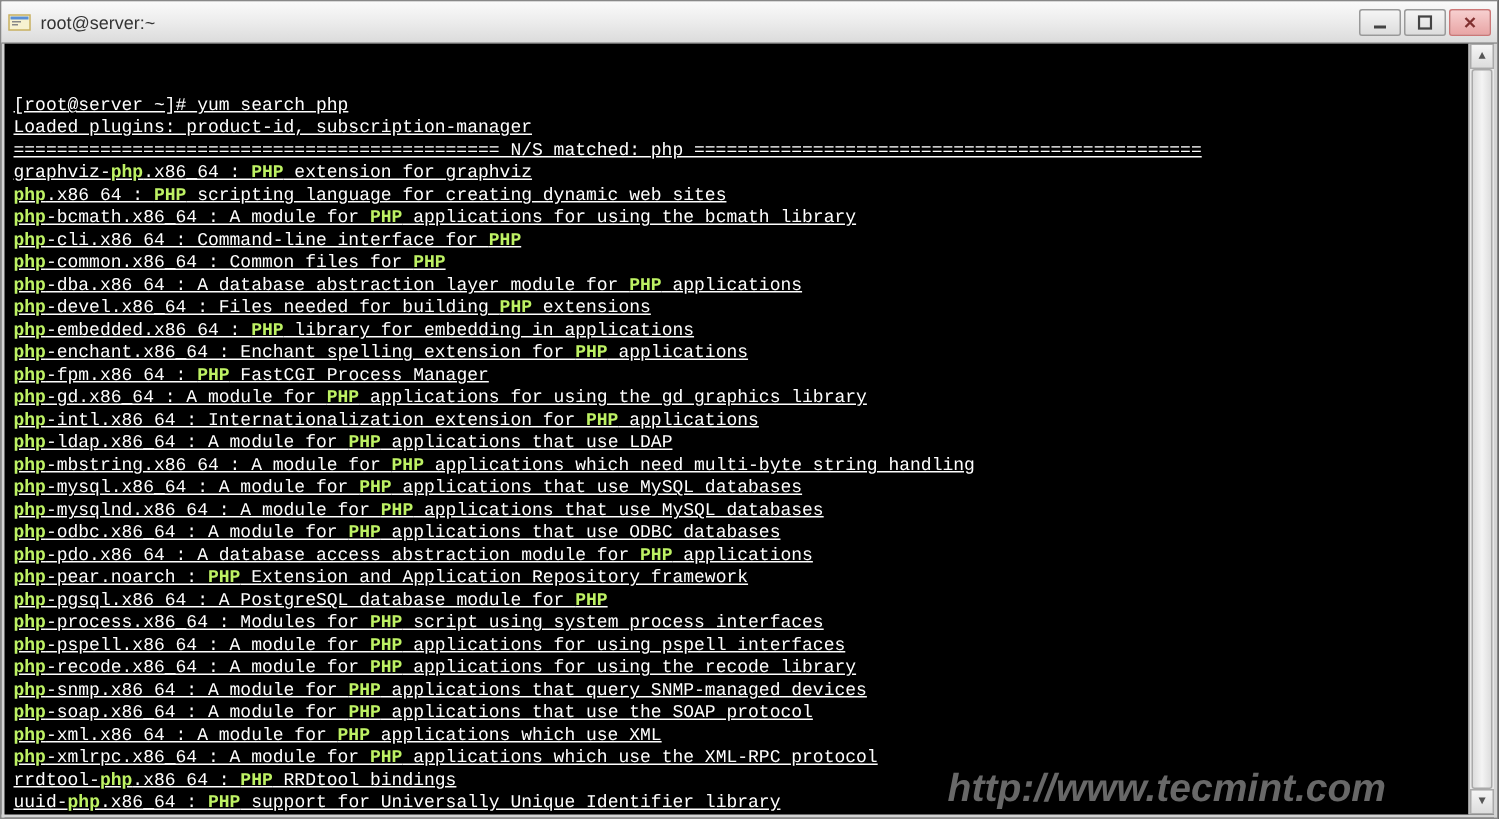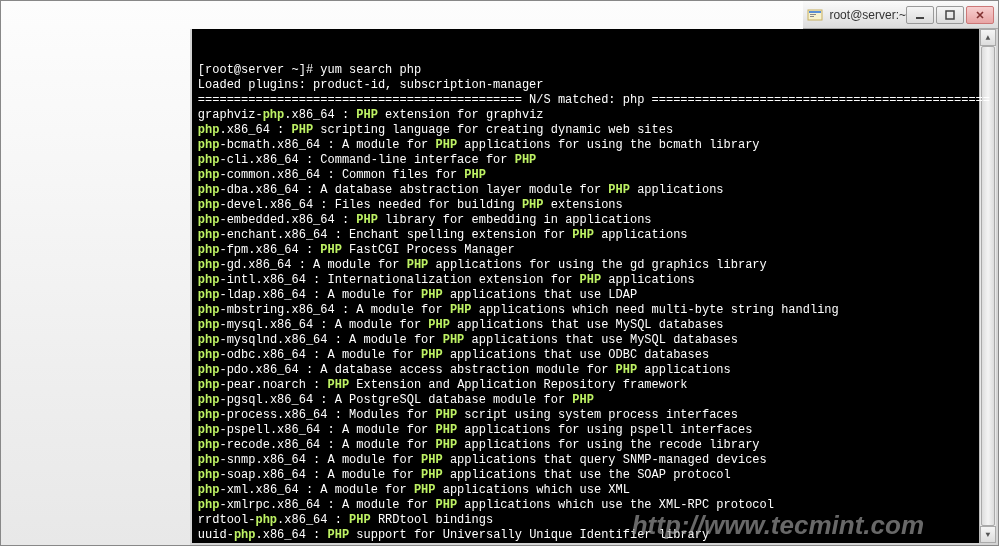--- a/index.html
+++ b/index.html
@@ -11,21 +11,20 @@
     overflow: hidden;
   }
   .window {
     width: 999px;
     height: 546px;
     background: linear-gradient(to bottom, #fdfdfd, #e8e8e8);
     border: 1px solid #888;
     display: flex;
     flex-direction: column;
     box-shadow: 0 0 8px rgba(0,0,0,0.3);
-    align-items: flex-end;
   }
   .titlebar {
     height: 28px;
     background: linear-gradient(to bottom, #fafafa 0%, #ececec 50%, #dcdcdc 100%);
     display: flex;
     align-items: center;
     padding: 0 4px;
     border-bottom: 1px solid #aaa;
   }
   .titlebar-icon {
@@ -93,21 +92,21 @@
     border: 1px solid #aaa;
     display:flex;align-items:center;justify-content:center;
     font-size:8px;color:#555;cursor:pointer;
   }
   .scroll-track { flex:1; background:#e8e8e8; position:relative;}
   .scroll-thumb {
     position:absolute; left:1px; right:1px; top:0; height:100%;
     background: linear-gradient(to right,#ddd,#f4f4f4,#ddd);
     border:1px solid #aaa; border-radius:2px;
   }
-  .terminal-content { position:relative; z-index:1; }
+  .terminal-content { position:relative; z-index:1;text-decoration:underline; }
   b { font-weight: bold; color:#bef264; }
   .watermark {
     position:absolute;
     right: 72px;
     bottom: 10px;
     font-family: Arial, sans-serif;
     font-size: 26px;
     font-weight: bold;
     font-style: italic;
     color: rgba(160,160,160,0.65);

